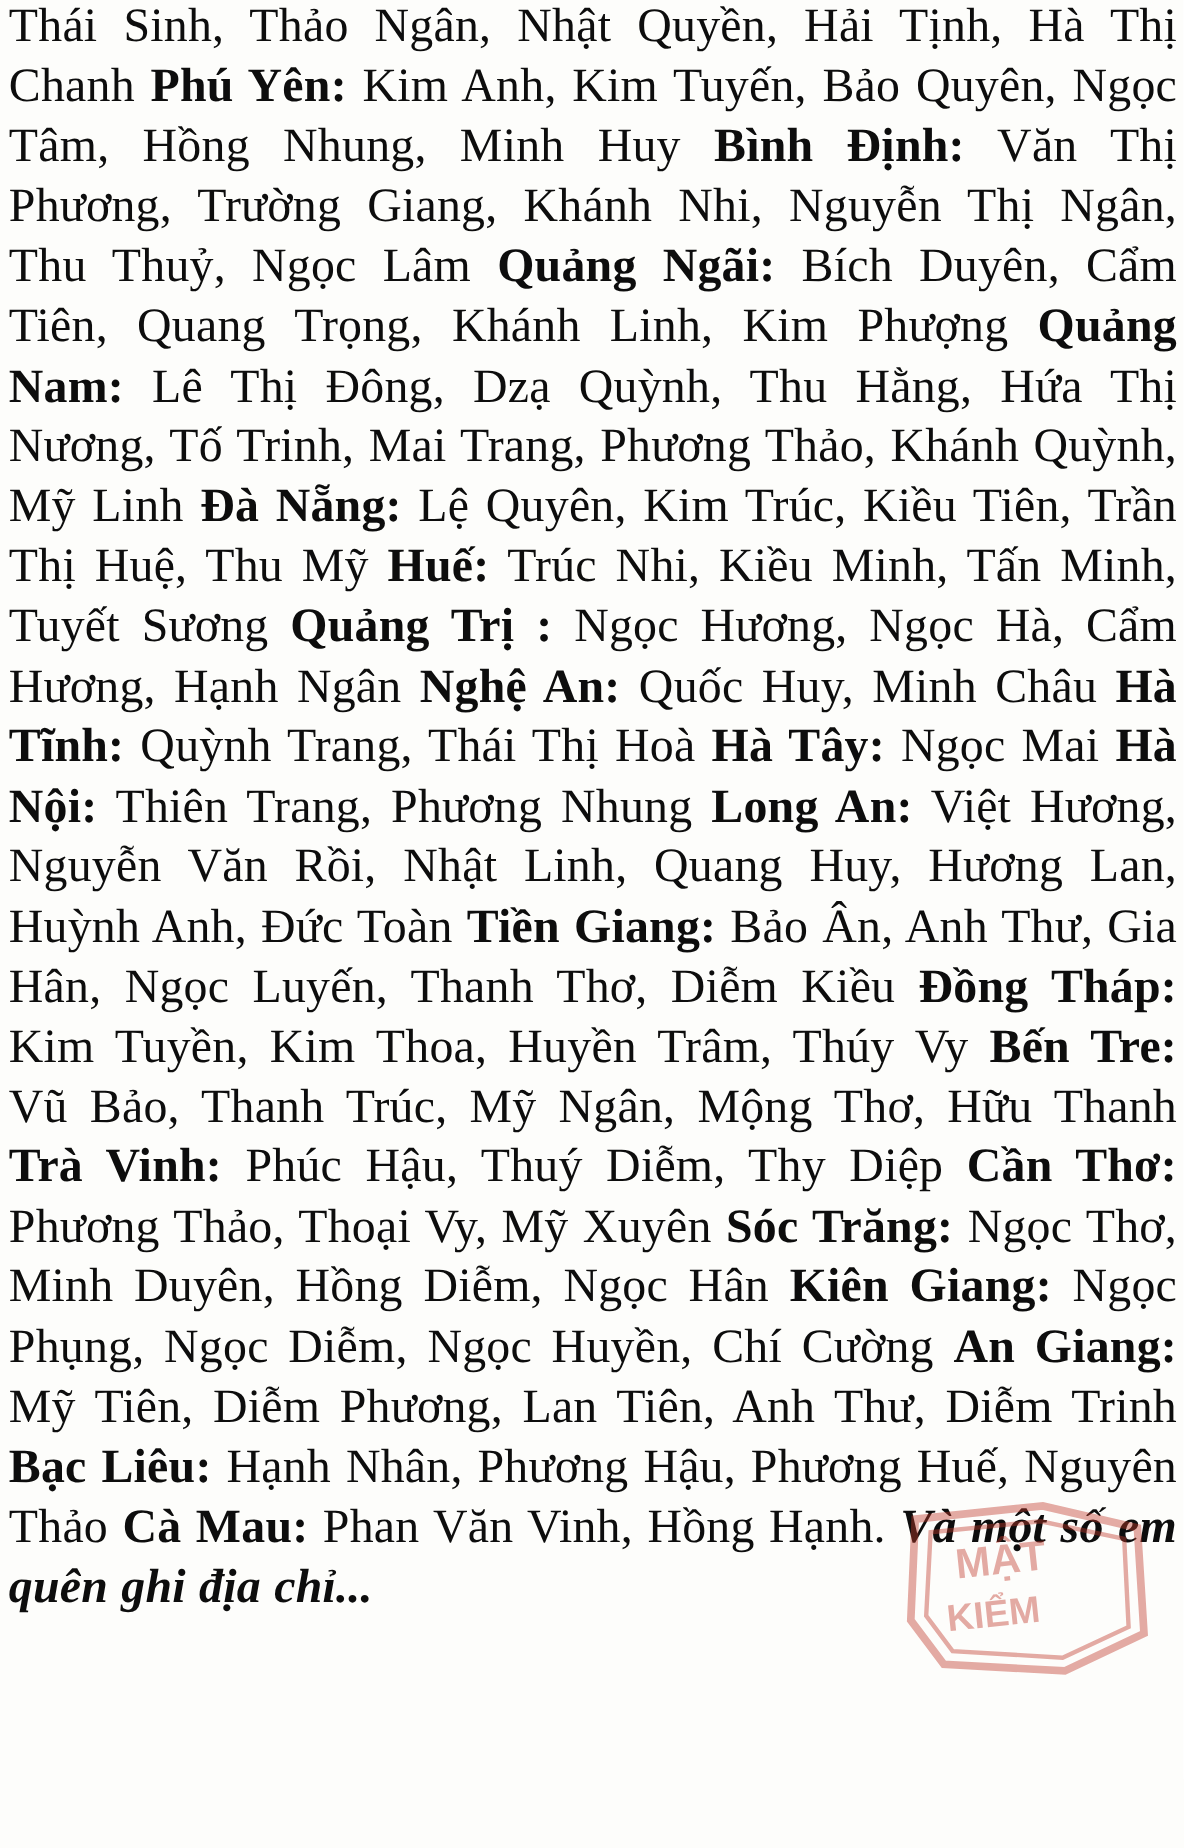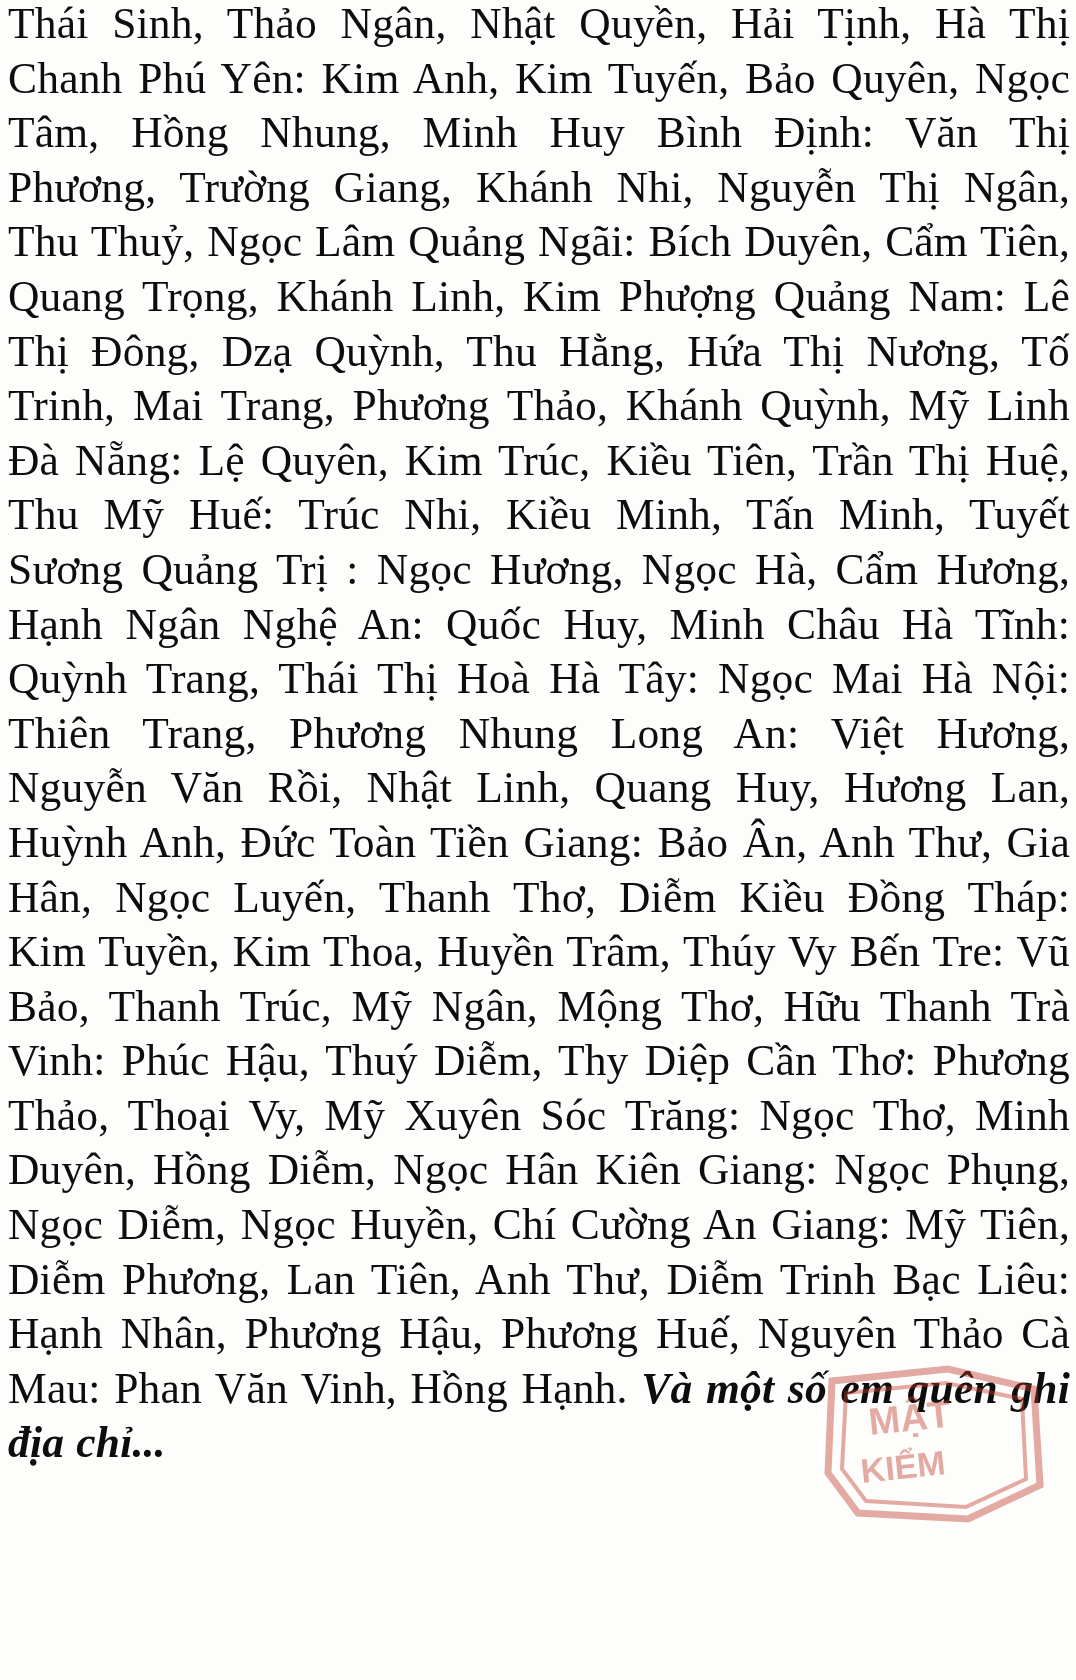--- a/index.html
+++ b/index.html
@@ -28,21 +28,21 @@
     width: 1062px;
     font-size: 43.5px;
     line-height: 54.6px;
     text-align: justify;
     text-justify: inter-word;
     letter-spacing: 0.2px;
     word-spacing: 1px;
     font-weight: 400;
   }
   #text-block b {
-    font-weight: 400;
+    font-weight: 700;
   }
   #text-block i {
     font-style: italic;
     font-weight: 700;
   }
   
   #watermark {
     position: absolute;
     right: 28px;
     bottom: 150px;

